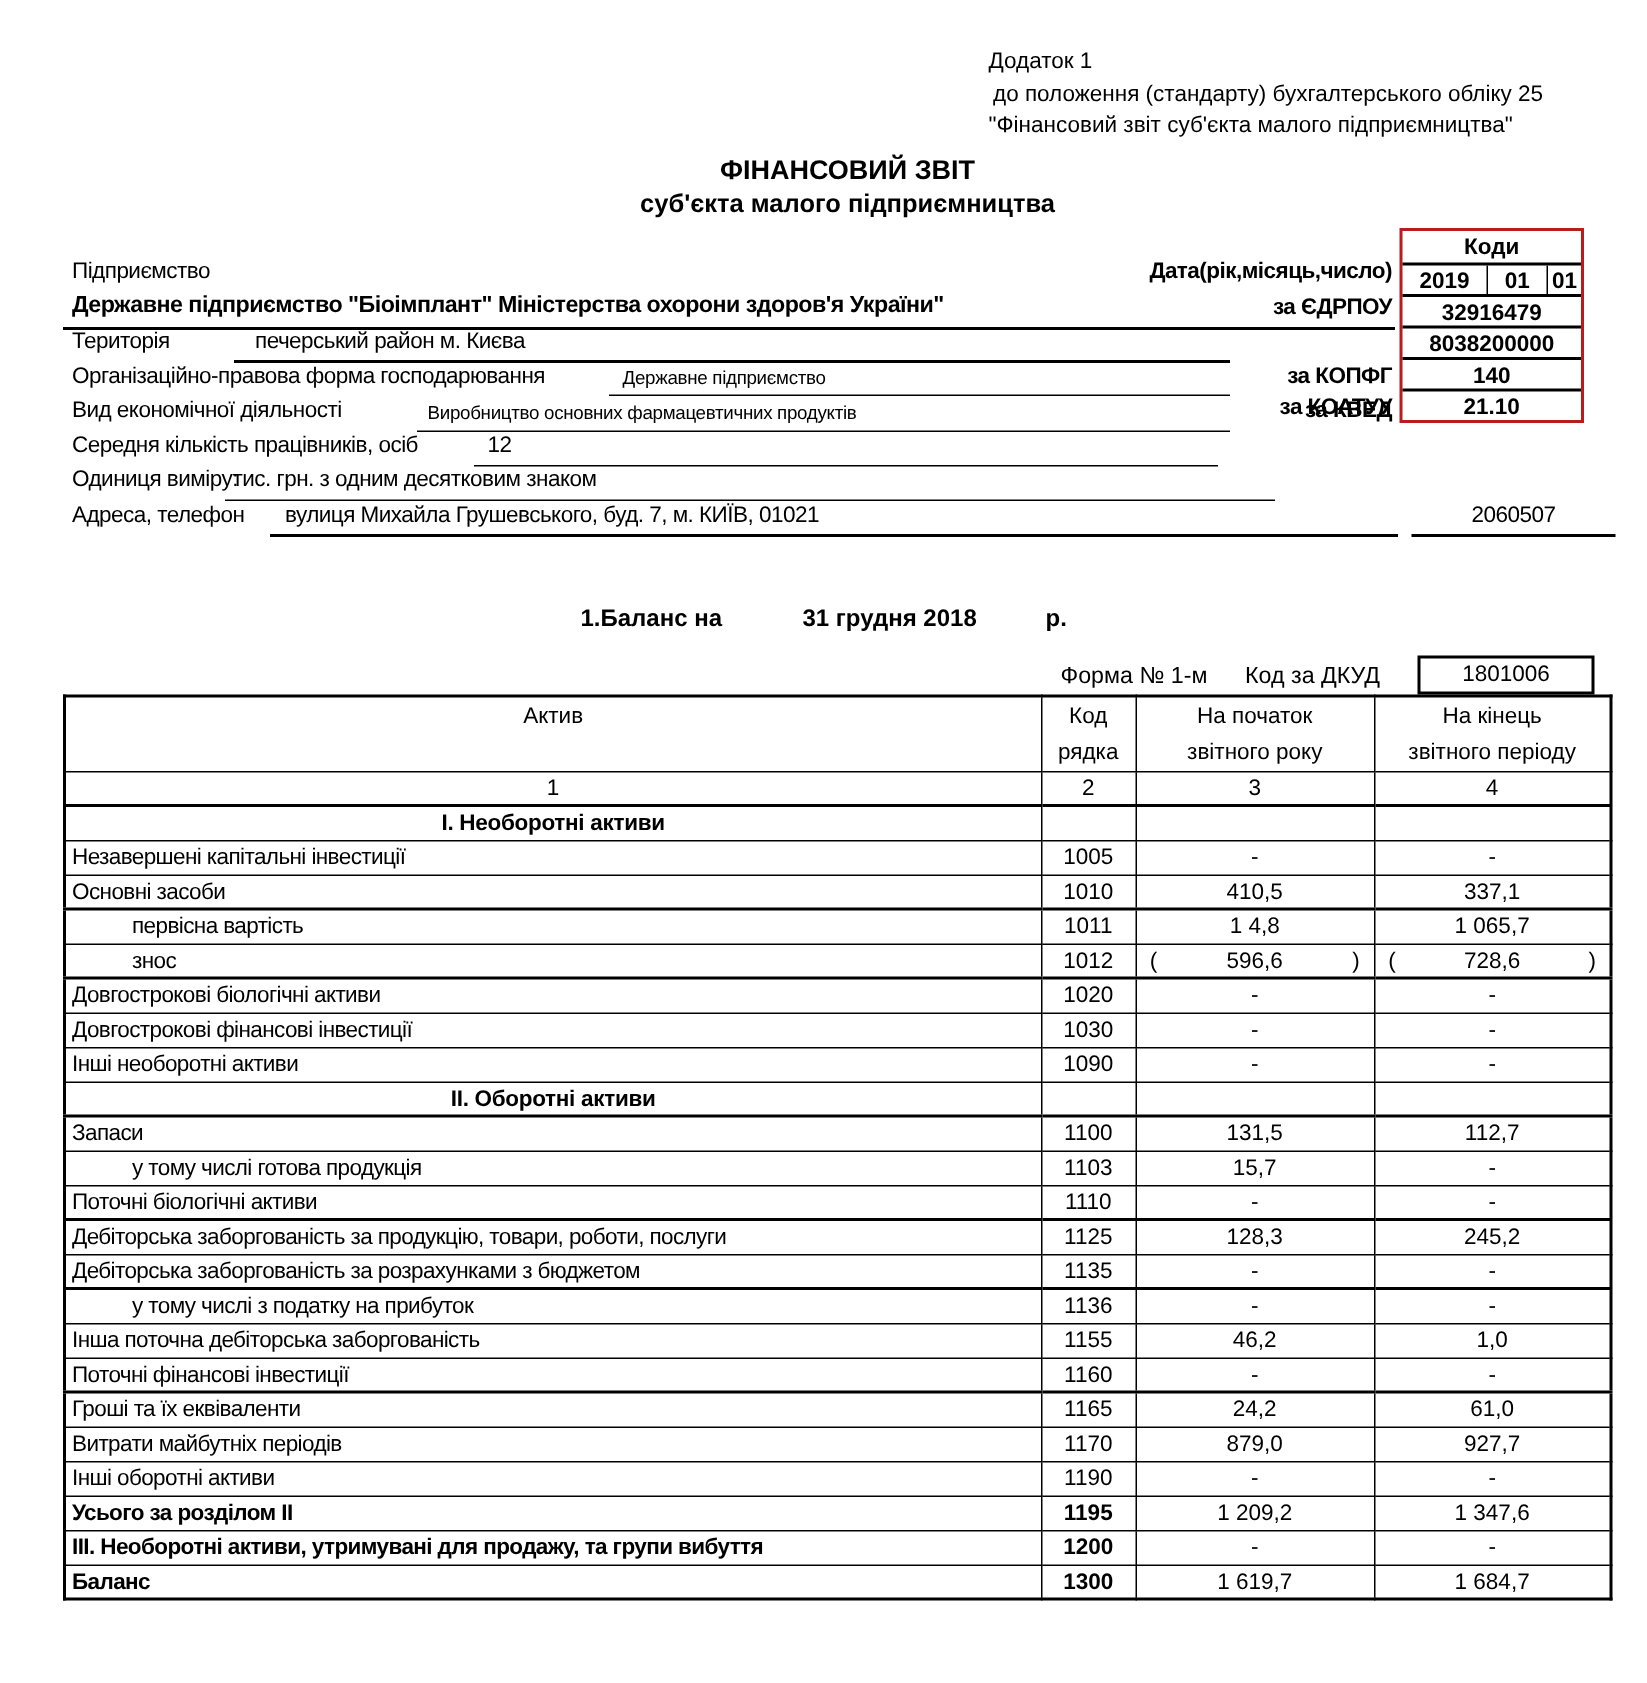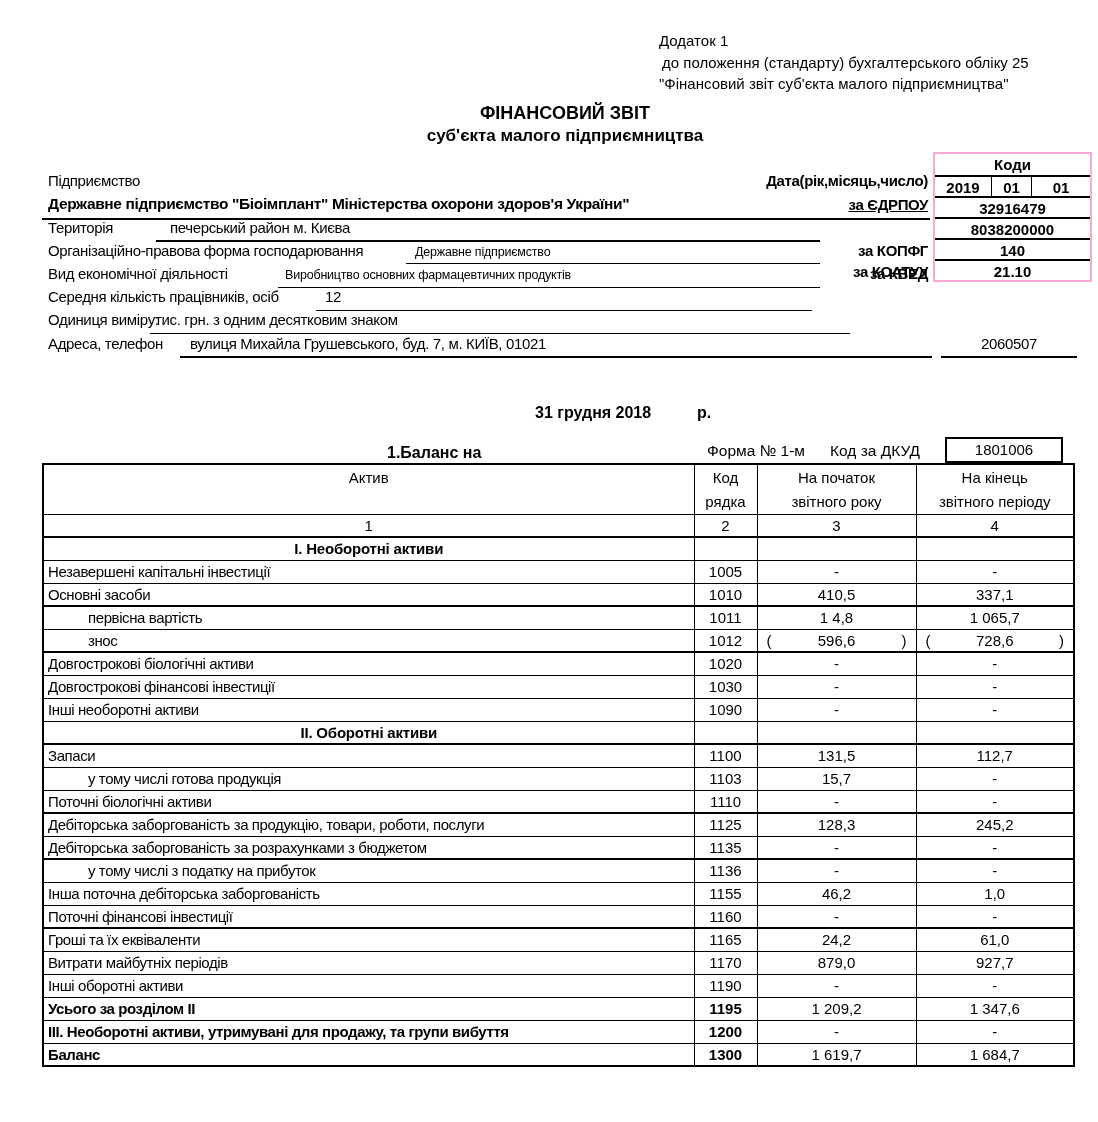--- a/index.html
+++ b/index.html
@@ -17,21 +17,21 @@
   
   .f { position:absolute; font-size:15px; letter-spacing:-0.35px; white-space:nowrap; }
   .b { font-weight:bold; }
   .small { font-size:12.5px; letter-spacing:-0.2px; }
   .ul { position:absolute; height:0; border-top:2px solid #000; }
   .ul-thin { position:absolute; height:0; border-top:1.5px solid #000; }
 
   .right-lbl { position:absolute; left:700px; width:228px; text-align:right; font-weight:bold; font-size:15px; letter-spacing:-0.35px; white-space:nowrap; }
 
   
-  .codes-box { position:absolute; left:933px; top:152px; width:159px; border:2px solid #f9a8d4; background:#fff; }
+  .codes-box { position:absolute; left:933px; top:152px; width:123px; border:2px solid #b91c1c; background:#fff; }
   .cb-row { height:21px; line-height:21px; text-align:center; font-weight:bold; font-size:15px; border-top:2px solid #000; white-space:nowrap; }
   .cb-row:first-child { border-top:none; }
   .cb-date { display:flex; }
   .cb-date span { line-height:21px; }
   .cb-date span:nth-child(1){ width:56px; }
   .cb-date span:nth-child(2){ width:40px; border-left:1.5px solid #000; }
   .cb-date span:nth-child(3){ flex:1; border-left:1.5px solid #000; }
 
   
   .bal-t { position:absolute; top:404px; font-weight:bold; font-size:16px; white-space:nowrap; }
@@ -66,21 +66,21 @@
 
   <div class="title">
     <div class="t1">ФІНАНСОВИЙ ЗВІТ</div>
     <div class="t2">суб'єкта малого підприємництва</div>
   </div>
 
   <span class="f" style="left:48px; top:172px;">Підприємство</span>
   <span class="right-lbl" style="top:172px;">Дата(рік,місяць,число)</span>
 
   <span class="f b" style="left:48px; top:195px; font-size:15.5px;">Державне підприємство "Біоімплант" Міністерства охорони здоров'я України"</span>
-  <span class="right-lbl" style="top:196px;text-decoration:underline;">за ЄДРПОУ</span>
+  <span class="right-lbl" style="top:196px;">за ЄДРПОУ</span>
   <div class="ul" style="left:42px; top:218px; width:888px;"></div>
 
   <span class="f" style="left:48px; top:219px;">Територія</span>
   <span class="f" style="left:170px; top:219px;">печерський район м. Києва</span>
   <span class="right-lbl" style="top:219px;margin-top:44px;">за КОАТУУ</span>
   <div class="ul" style="left:156px; top:240px; width:664px;"></div>
 
   <span class="f" style="left:48px; top:242px;">Організаційно-правова форма господарювання</span>
   <span class="f small" style="left:415px; top:245px;">Державне підприємство</span>
   <span class="right-lbl" style="top:242px;">за КОПФГ</span>
@@ -111,21 +111,21 @@
       <span>2019</span>
       <span>01</span>
       <span>01</span>
     </div>
     <div class="cb-row">32916479</div>
     <div class="cb-row">8038200000</div>
     <div class="cb-row">140</div>
     <div class="cb-row">21.10</div>
   </div>
 
-  <span class="bal-t" style="left:387px;margin-top:40px;">1.Баланс на</span>
+  <span class="bal-t" style="left:387px;">1.Баланс на</span>
   <span class="bal-t" style="left:535px;">31 грудня 2018</span>
   <span class="bal-t" style="left:697px;">р.</span>
 
   <span class="forma" style="left:707px;">Форма № 1-м</span>
   <span class="forma" style="left:830px;">Код за ДКУД</span>
   <div class="dkud-box">1801006</div>
 
   <table class="balance">
     <colgroup>
       <col style="width:651px;">

